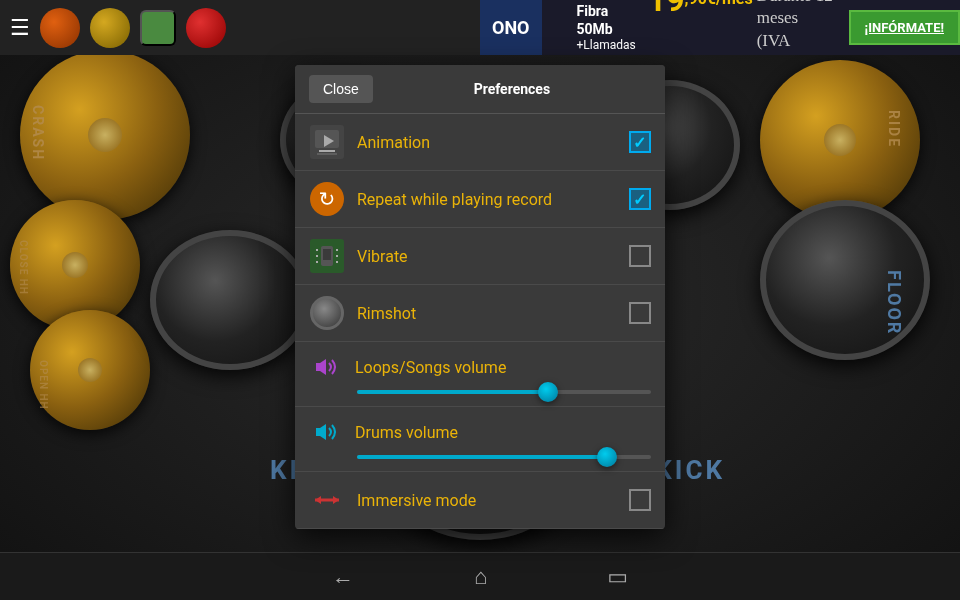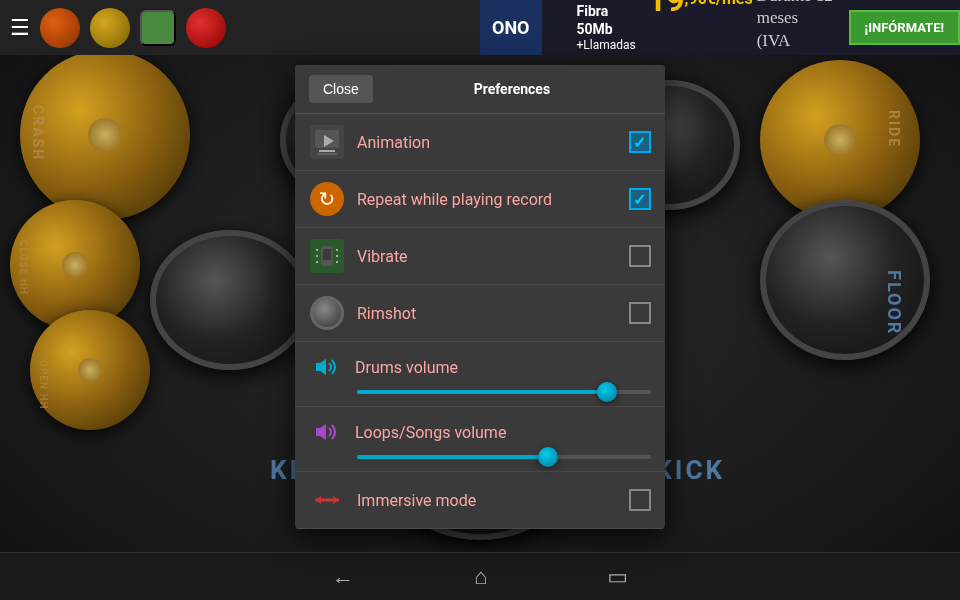--- a/index.html
+++ b/index.html
@@ -184,20 +184,21 @@
     }
     .ad-btn {
       background: #3a9a30;
       color: #fff;
       font-weight: bold;
       font-size: 13px;
       padding: 8px 14px;
       margin-left: 10px;
       border: 2px solid #5aba40;
       white-space: nowrap;
+      text-decoration: underline;
     }
 
     
     .bottom-bar {
       position: absolute;
       bottom: 0; left: 0; right: 0;
       height: 48px;
       background: #1a1a1a;
       display: flex;
       align-items: center;
@@ -265,21 +266,21 @@
     }
     .pref-icon {
       width: 36px; height: 36px;
       flex-shrink: 0;
       display: flex;
       align-items: center;
       justify-content: center;
     }
     .pref-label {
       flex: 1;
-      color: #fca5a5;
+      color: #eab308;
       font-size: 16px;
     }
     .pref-checkbox {
       width: 22px; height: 22px;
       border: 2px solid #888;
       background: transparent;
       display: flex;
       align-items: center;
       justify-content: center;
       flex-shrink: 0;
@@ -494,49 +495,49 @@
     <div class="pref-row">
       <div class="pref-icon">
         <div class="icon-rimshot"></div>
       </div>
       <span class="pref-label">Rimshot</span>
       <div class="pref-checkbox"></div>
     </div>
 
     <div class="slider-row">
       <div class="slider-label-row">
+        <div class="icon-volume-loops">
+          <svg width="28" height="28" viewBox="0 0 28 28">
+            <polygon points="4,10 4,18 8,18 14,22 14,6 8,10" fill="#aa44cc"></polygon>
+            <path d="M17 10 Q21 14 17 18" stroke="#aa44cc" stroke-width="2" fill="none"></path>
+            <path d="M20 7 Q26 14 20 21" stroke="#aa44cc" stroke-width="2" fill="none"></path>
+          </svg>
+        </div>
+        <span class="pref-label">Loops/Songs volume</span>
+      </div>
+      <div class="slider-track">
+        <div class="slider-fill" style="width:65%"></div>
+        <div class="slider-thumb" style="left:calc(65% - 10px)"></div>
+      </div>
+    </div>
+
+    <div class="slider-row">
+      <div class="slider-label-row">
         <div class="icon-volume-drums">
           <svg width="28" height="28" viewBox="0 0 28 28">
             <polygon points="4,10 4,18 8,18 14,22 14,6 8,10" fill="#00aacc"></polygon>
             <path d="M17 10 Q21 14 17 18" stroke="#00aacc" stroke-width="2" fill="none"></path>
             <path d="M20 7 Q26 14 20 21" stroke="#00aacc" stroke-width="2" fill="none"></path>
           </svg>
         </div>
         <span class="pref-label">Drums volume</span>
       </div>
       <div class="slider-track">
         <div class="slider-fill" style="width:85%"></div>
         <div class="slider-thumb" style="left:calc(85% - 10px)"></div>
-      </div>
-    </div>
-
-    <div class="slider-row">
-      <div class="slider-label-row">
-        <div class="icon-volume-loops">
-          <svg width="28" height="28" viewBox="0 0 28 28">
-            <polygon points="4,10 4,18 8,18 14,22 14,6 8,10" fill="#aa44cc"></polygon>
-            <path d="M17 10 Q21 14 17 18" stroke="#aa44cc" stroke-width="2" fill="none"></path>
-            <path d="M20 7 Q26 14 20 21" stroke="#aa44cc" stroke-width="2" fill="none"></path>
-          </svg>
-        </div>
-        <span class="pref-label">Loops/Songs volume</span>
-      </div>
-      <div class="slider-track">
-        <div class="slider-fill" style="width:65%"></div>
-        <div class="slider-thumb" style="left:calc(65% - 10px)"></div>
       </div>
     </div>
 
     <div class="pref-row">
       <div class="pref-icon">
         <div class="icon-immersive">
           <svg width="28" height="28" viewBox="0 0 28 28">
             <line x1="2" y1="14" x2="26" y2="14" stroke="#cc3333" stroke-width="3"></line>
             <polygon points="2,14 8,10 8,18" fill="#cc3333"></polygon>
             <polygon points="26,14 20,10 20,18" fill="#cc3333"></polygon>

